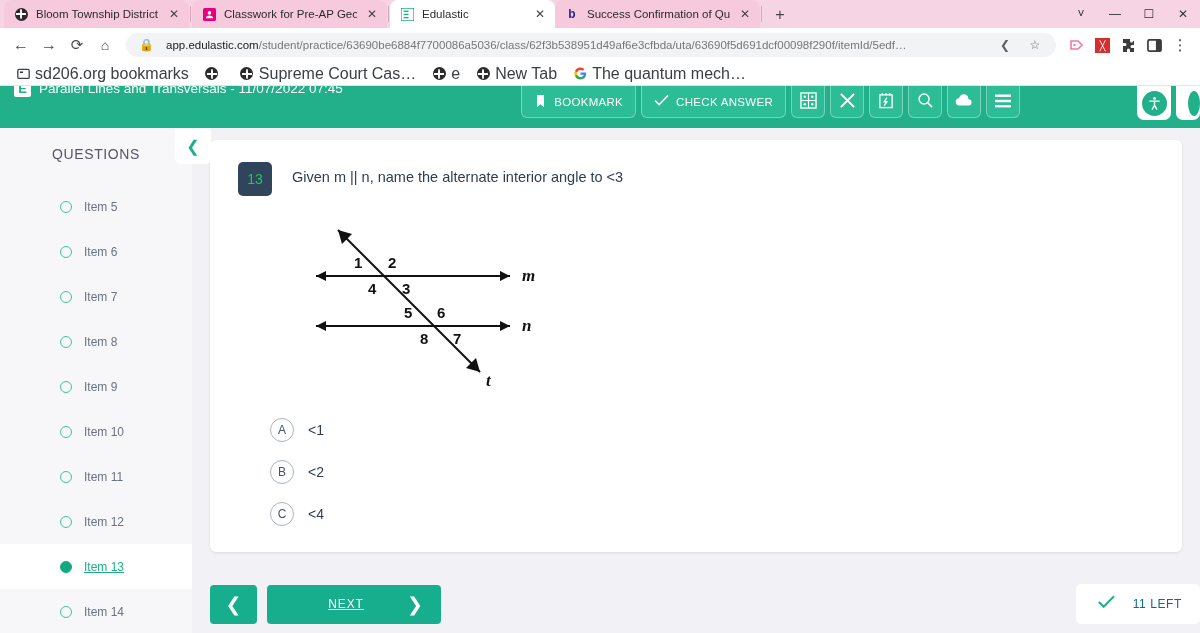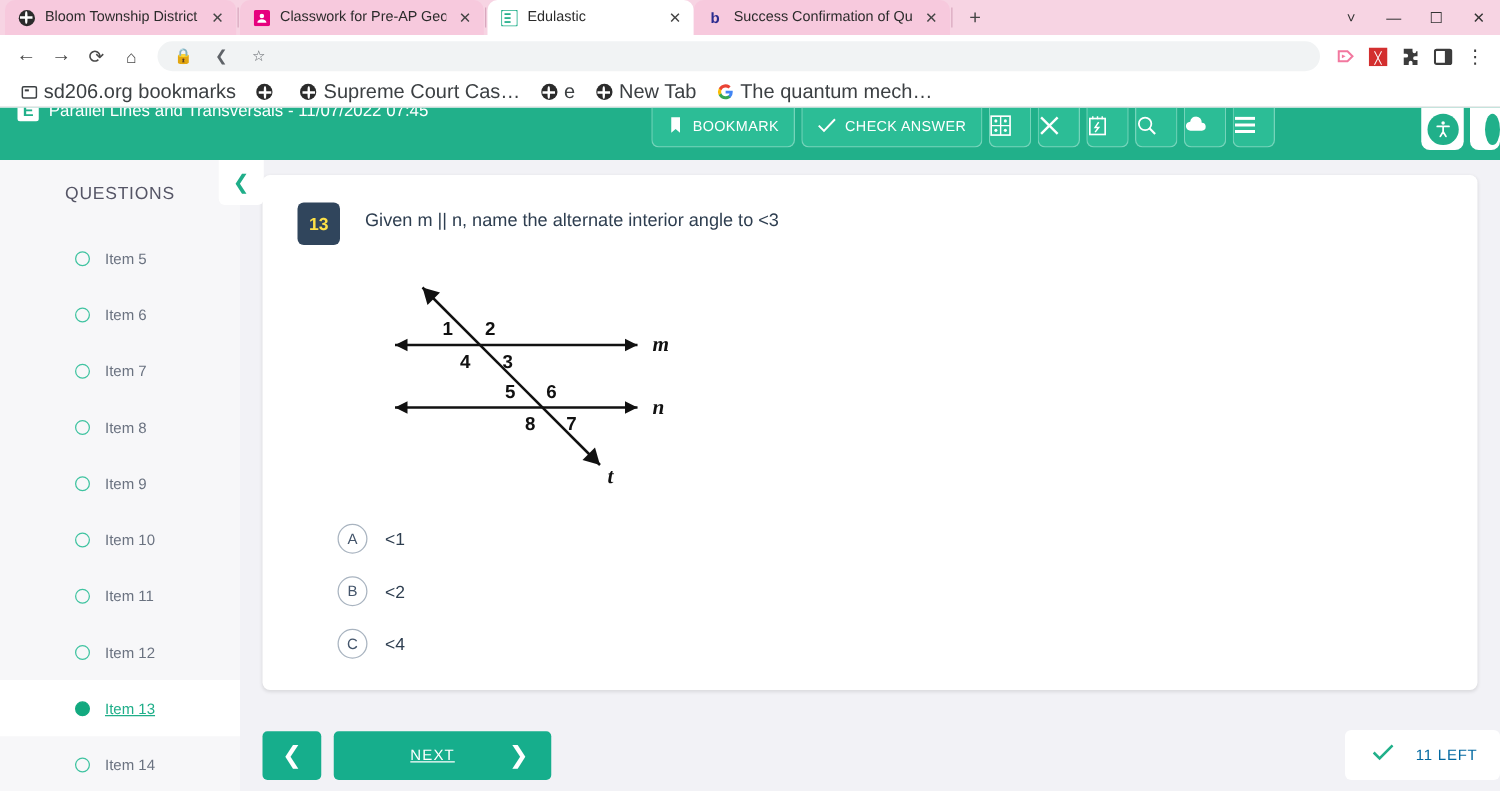--- a/index.html
+++ b/index.html
@@ -192,21 +192,21 @@
     position: absolute;
     right: 180px; top: 0;
     display: flex; align-items: flex-start; gap: 5px;
   }
   .tbtn {
     background: #2cbd96;
     border: 1px solid rgba(255,255,255,0.35);
     border-top: none;
     border-radius: 0 0 6px 6px;
     height: 32px;
-    display: flex; align-items: center; justify-content: flex-start;
+    display: flex; align-items: center; justify-content: center;
     gap: 7px;
     padding: 0 12px;
     color: #ffffff;
     font-size: 11.5px;
     letter-spacing: .3px;
   }
   .tbtn.sq { width: 34px; padding: 0; }
   .tbtn-label { font-size: 11.5px; }
   .right-tools {
     position: absolute; right: 0; top: 0;
@@ -288,24 +288,24 @@
     height: 412px;
     padding: 22px 28px;
     box-shadow: 0 1px 3px rgba(0,0,0,.10);
     overflow: hidden;
     position: relative;
   }
   .qhead { display: flex; align-items: flex-start; gap: 20px; }
   .qnum {
     width: 34px; height: 34px;
     background: #30455c;
-    color: #fde047;
+    color: #22c55e;
     border-radius: 5px;
     display: flex; align-items: center; justify-content: center;
-    font-size: 14px; font-weight: bold;
+    font-size: 14px; font-weight: normal;
     flex: 0 0 34px;
   }
   .qtext {
     font-size: 14.5px;
     color: #2e3e50;
     padding-top: 7px;
   }
   .figure { margin: 18px 0 0 60px; }
   .choices { margin-top: 16px; margin-left: 32px; }
   .choice {
@@ -420,20 +420,21 @@
 </div>
 
 <div class="omnibar">
   <div class="navbtn">←</div>
   <div class="navbtn">→</div>
   <div class="navbtn" style="font-size:15px;">⟳</div>
   <div class="navbtn" style="font-size:14px;">⌂</div>
 
   <div class="urlbox">
     <span class="omni-ico">🔒</span>
+    <span class="url-text"><b>app.edulastic.com</b><span>/student/practice/63690be6884f7700086a5036/class/62f3b538951d49af6e3cfbda/uta/63690f5d691dcf00098f290f/itemId/5edf…</span></span>
     <span class="omni-ico">❮</span>
     <span class="omni-ico">☆</span>
   </div>
 
   <div class="ext-ico">
     <svg width="16" height="16" viewBox="0 0 16 16">
         <path d="M3 4h7l4 4-4 4H3z" fill="none" stroke="#f2789f" stroke-width="1.6"></path>
         <path d="M5.5 6.5l3 1.5-3 1.5z" fill="#f2789f"></path>
       </svg>
   </div>

